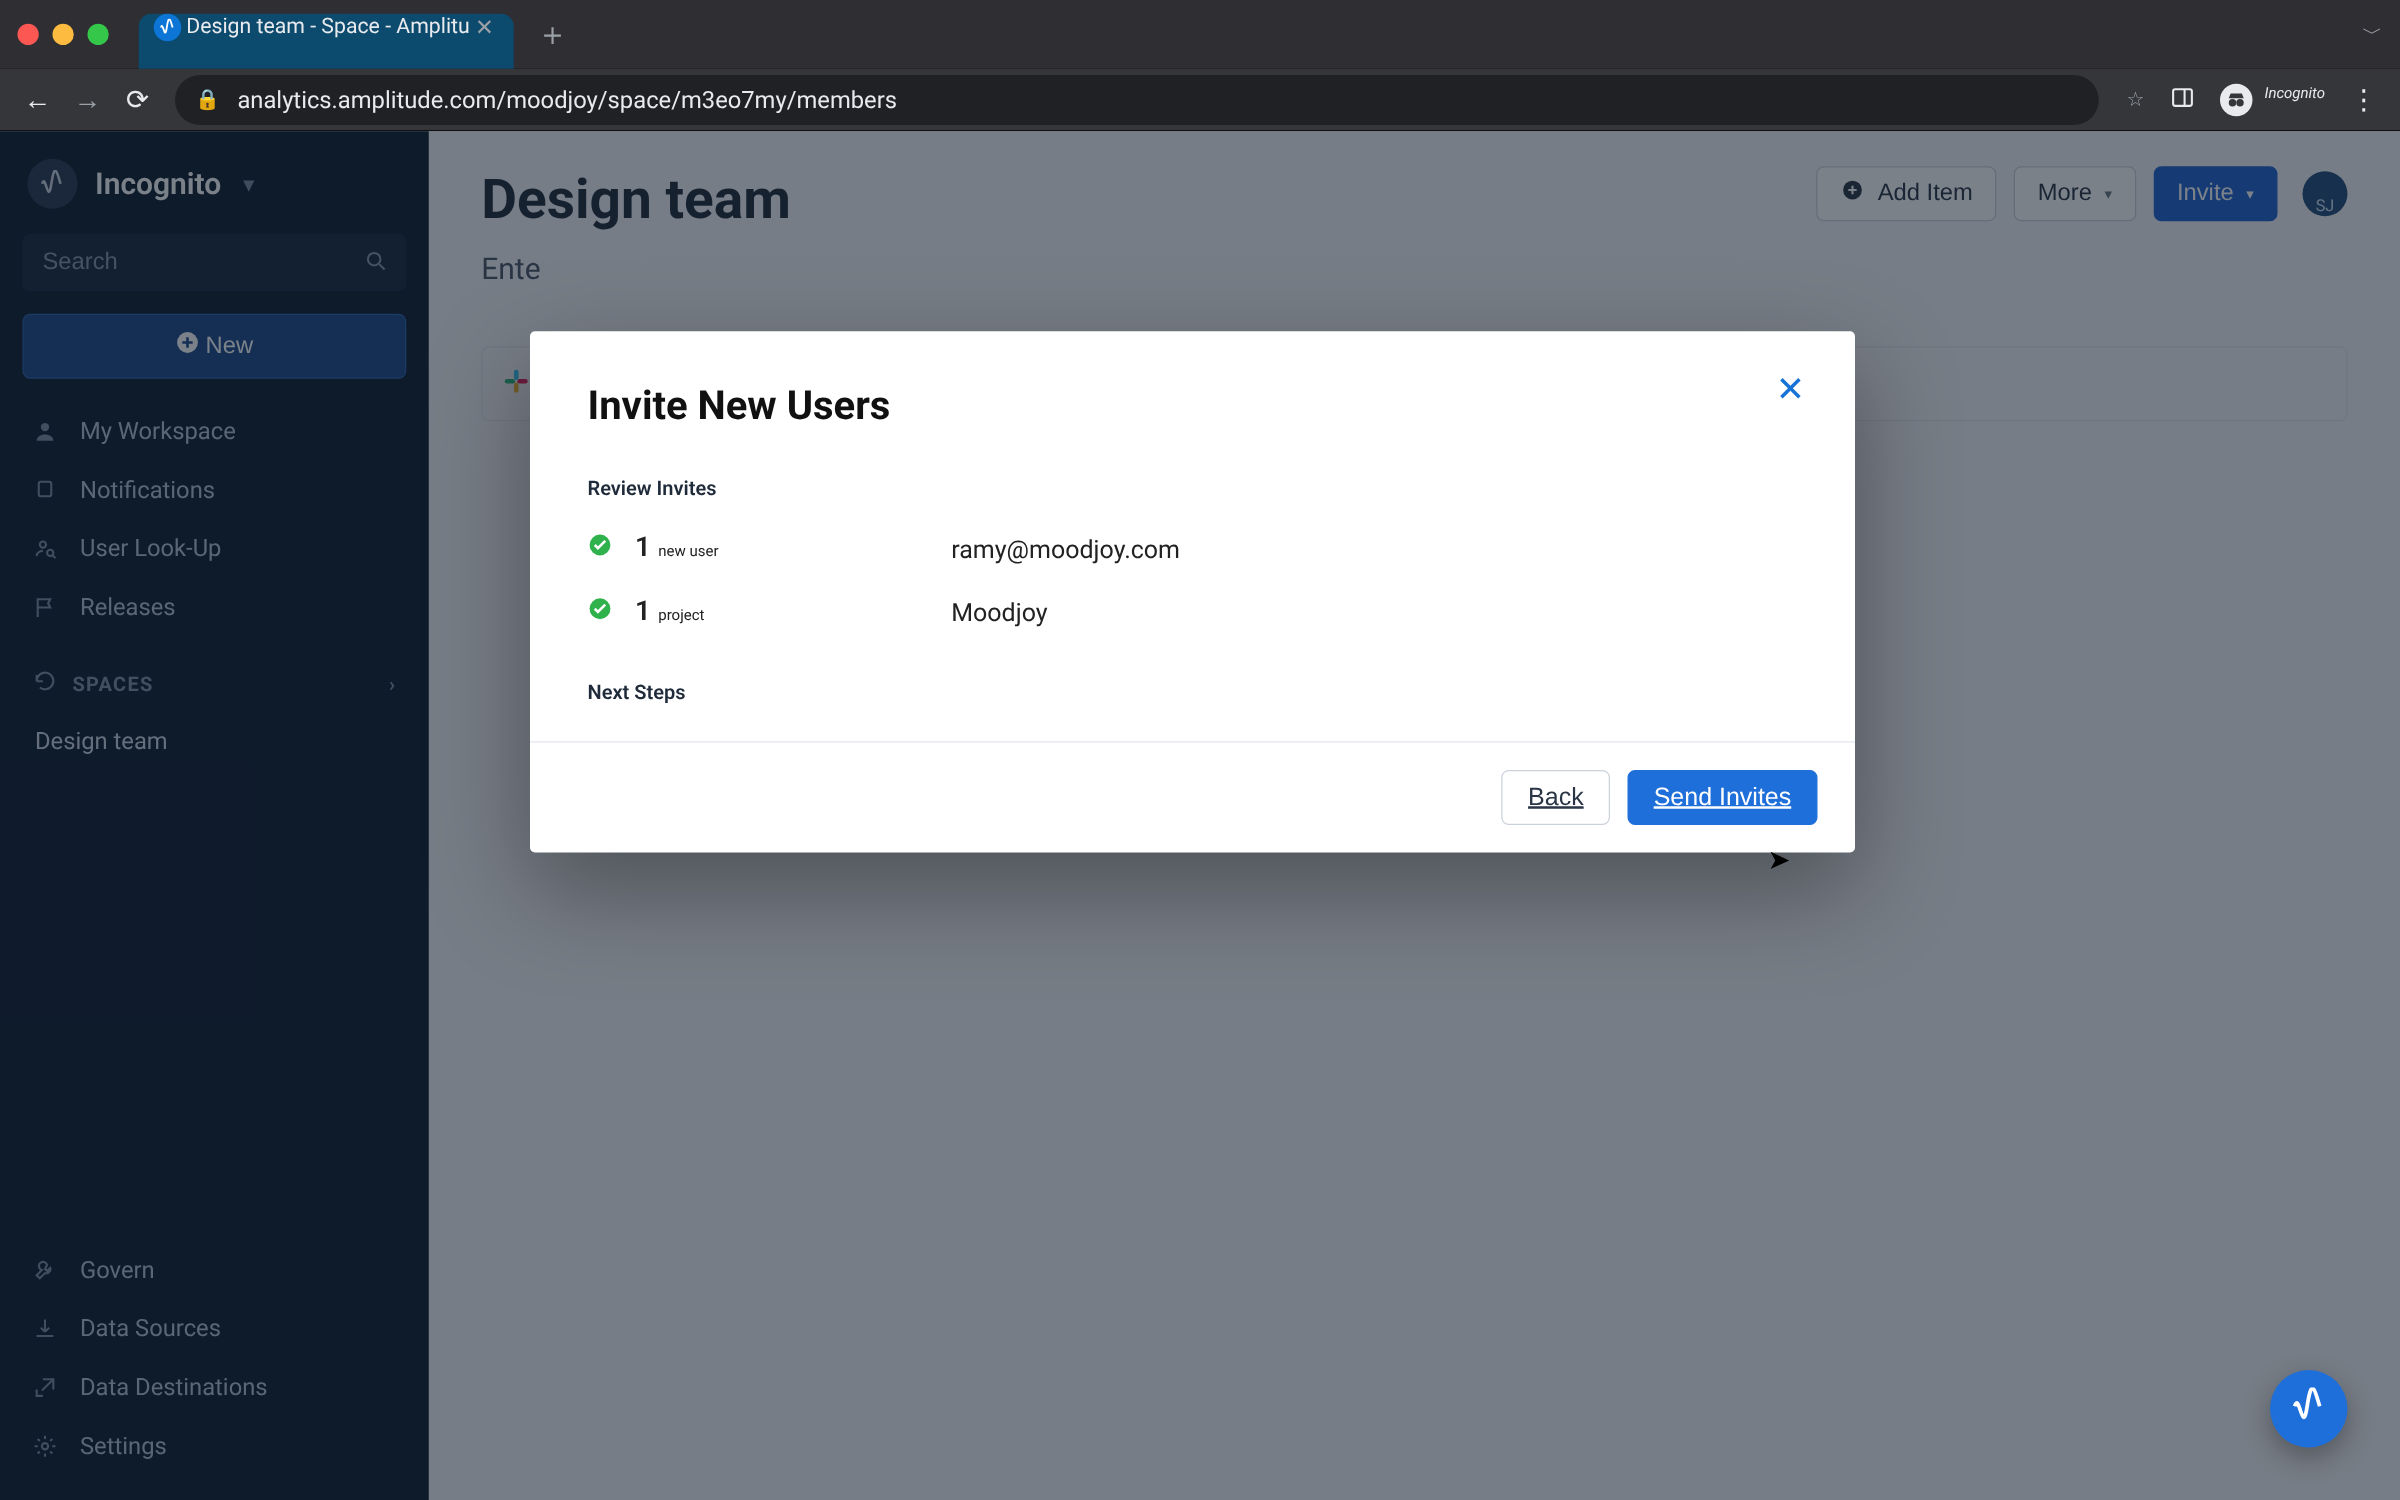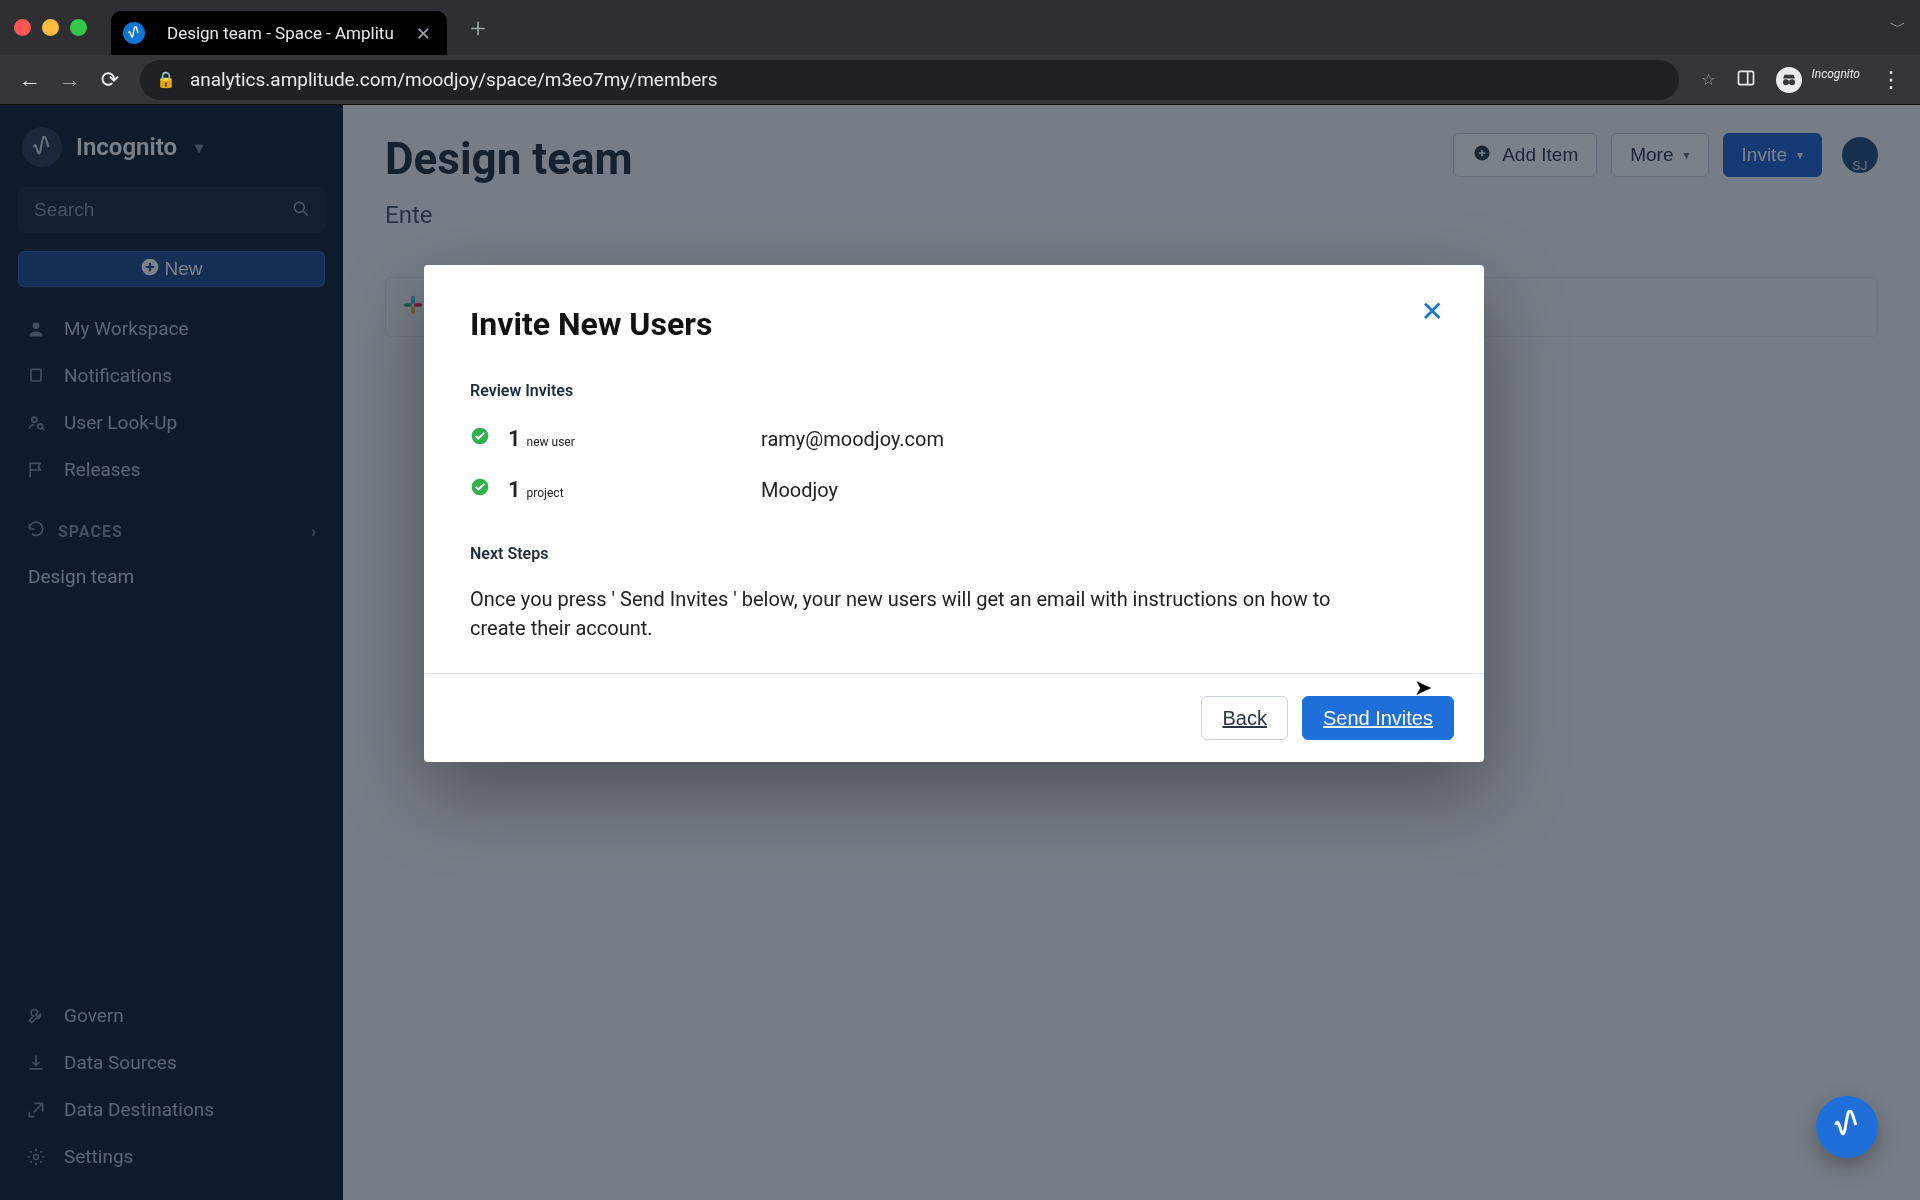--- a/index.html
+++ b/index.html
@@ -5,21 +5,21 @@
   * { box-sizing: border-box; margin: 0; padding: 0; }
   html, body { width: 1920px; height: 1200px; font-family: -apple-system, BlinkMacSystemFont, "Segoe UI", Roboto, sans-serif; overflow: hidden; background: #000; }
 
   
   .browser-chrome { background: #2e2e33; height: 55px; display: flex; align-items: center; padding: 0 14px; }
   .traffic-lights { display: flex; gap: 11px; margin-right: 24px; }
   .traffic-lights span { width: 17px; height: 17px; border-radius: 50%; display: inline-block; }
   .tl-red   { background: #fc5753; }
   .tl-yellow{ background: #fdbc40; }
   .tl-green { background: #34c749; }
-  .tab { background: #000000; color: #e8eaed; height: 44px; border-radius: 10px 10px 0 0; display: flex; align-items: center; padding: 0 16px 0 12px; margin-top: 11px; min-width: 300px; gap: 22px; font-size: 17px; }
+  .tab { background: #0c4a6e; color: #e8eaed; height: 44px; border-radius: 10px 10px 0 0; display: flex; padding: 0 16px 0 12px; margin-top: 11px; min-width: 300px; gap: 4px; font-size: 17px; }
   .tab .favicon { width: 22px; height: 22px; border-radius: 50%; background: #0c75d6; display:flex; align-items:center; justify-content:center; }
   .tab .favicon svg { width:14px; height:14px; }
   .tab .close-tab { margin-left: auto; color:#9aa0a6; font-size:18px; }
   .new-tab { color:#9aa0a6; font-size: 26px; margin-left: 18px; }
   .chrome-right { margin-left:auto; color:#9aa0a6; display:flex; align-items:center; gap:20px; }
 
   .address-row { background:#35363a; height: 50px; display:flex; align-items:center; padding: 0 10px; border-bottom:1px solid #111; }
   .nav-btn { width:40px; height:40px; display:flex; align-items:center; justify-content:center; color:#9aa0a6; font-size:22px; }
   .nav-btn.active { color:#e8eaed; }
   .omnibox { flex:1; background:#202124; height:40px; border-radius:20px; display:flex; align-items:center; padding:0 16px; color:#e8eaed; font-size:19px; margin:0 10px; gap:14px; }
@@ -35,21 +35,21 @@
   .sidebar { width:343px; background:#0d1b2a; background: #0e1d30; color:#dce4ee; display:flex; flex-direction:column; padding-bottom:20px; }
   .brand { display:flex; align-items:center; gap:14px; padding:22px 22px 14px 22px; font-size:24px; font-weight:600; color:#fff; }
   .brand .logo { width:40px; height:40px; border-radius:50%; background:#2a3b52; display:flex; align-items:center; justify-content:center; }
   .brand .chev { margin-left:4px; color:#7a8aa0; font-size:16px; }
 
   .search-wrap { margin: 6px 18px 18px 18px; position:relative; }
   .search-wrap input { width:100%; height:46px; border-radius:6px; border:none; background:#17283d; color:#cfd8e3; padding:0 46px 0 16px; font-size:19px; }
   .search-wrap input::placeholder { color:#8a98ab; }
   .search-wrap .mag { position:absolute; right:14px; top:12px; color:#8a98ab; }
 
-  .new-btn { margin: 0 18px 18px 18px; height:36px; border-radius:6px; background:#1d4a8a; border:1px solid #2d62ad; color:#fff; display:flex; align-items:center; justify-content:center; gap:4px; font-size:19px; font-weight:500; }
+  .new-btn { margin: 0 18px 18px 18px; height:52px; border-radius:6px; background:#1d4a8a; border:1px solid #2d62ad; color:#fff; display:flex; align-items:center; justify-content:center; gap:4px; font-size:19px; font-weight:500; }
 
   .nav-list { display:flex; flex-direction:column; }
   .nav-item { display:flex; align-items:center; gap:16px; padding:12px 26px; color:#b8c4d3; font-size:19px; }
   .nav-item .ico { width:22px; color:#7f8fa4; display:flex; }
 
   .sec-header { display:flex; align-items:center; justify-content:space-between; padding:26px 26px 10px 26px; color:#8191a6; font-size:16px; letter-spacing:1px; font-weight:700; }
   .sec-header .left { display:flex; gap:12px; align-items:center; }
 
   .space-item { padding:12px 28px; color:#cfd8e3; font-size:19px; }
 
@@ -335,21 +335,20 @@
             </svg>
         </span>
         <span class="label-wrap">
           <span class="count">1</span>
           <span class="label">project</span>
         </span>
         <span class="value">Moodjoy</span>
       </div>
 
       <h3 class="subhead" style="margin-top:42px;">Next Steps</h3>
-      <p class="next-text">Once you press ' Send Invites ' below, your new users will get an email with instructions on how to create their account.</p>
     </div>
     <div class="modal-footer">
       <button class="mf-btn mf-back">
         <span>Back</span>
       </button>
       <button class="mf-btn mf-send">
         <span>Send Invites</span>
       </button>
     </div>
   </div>

